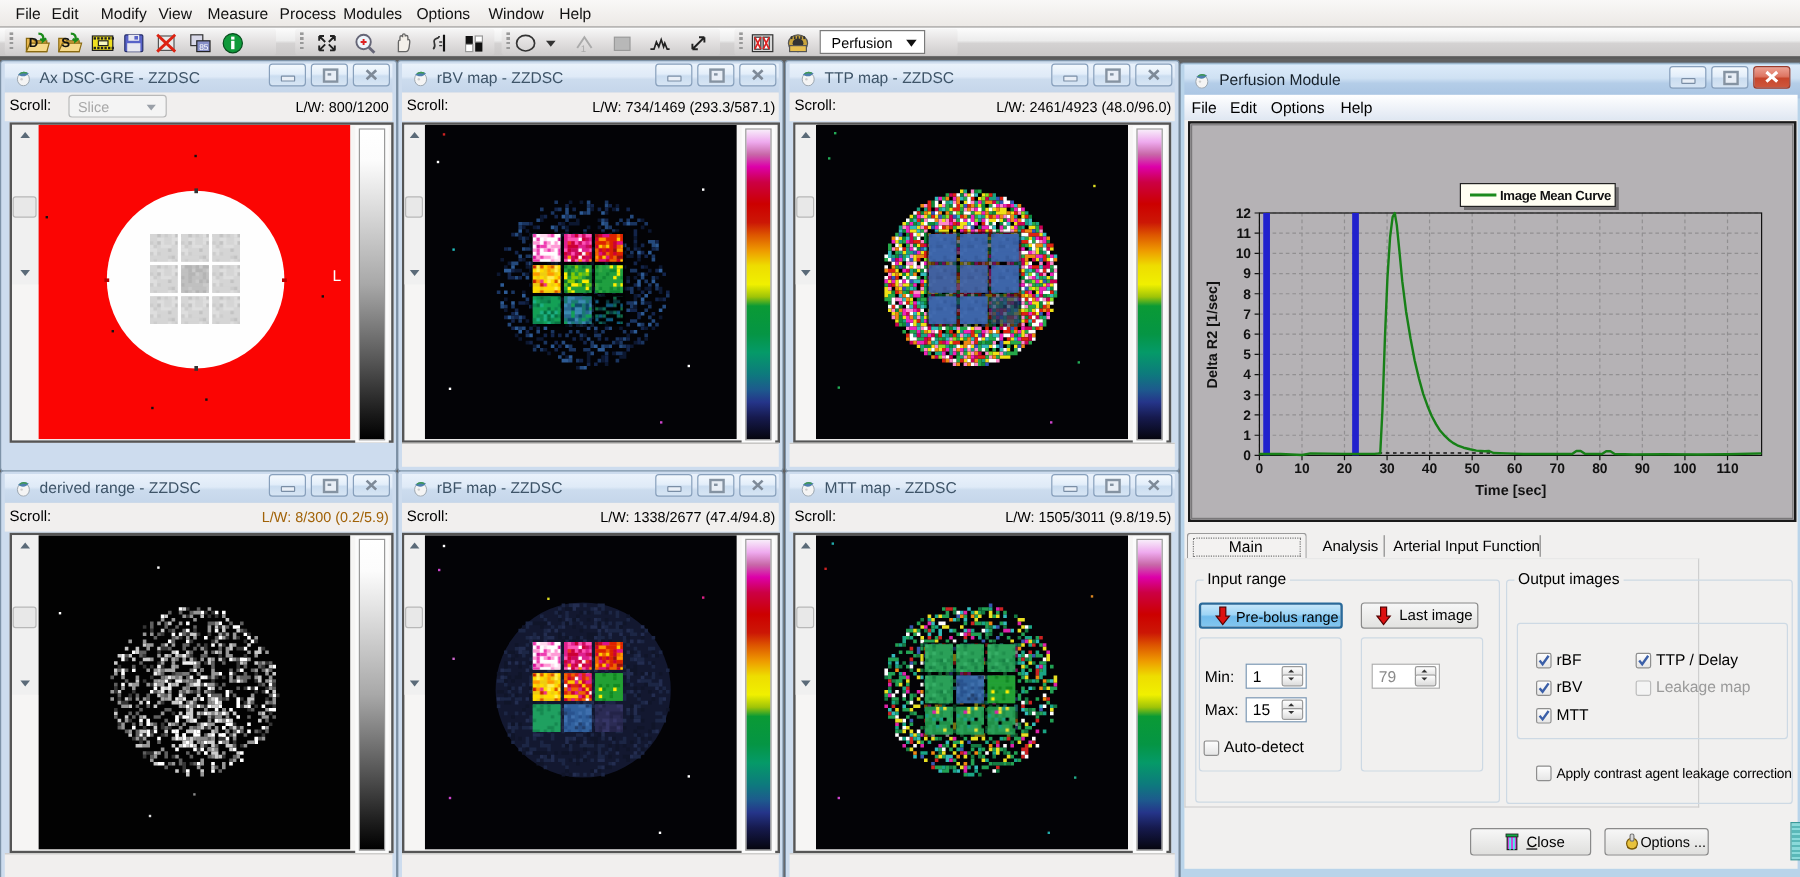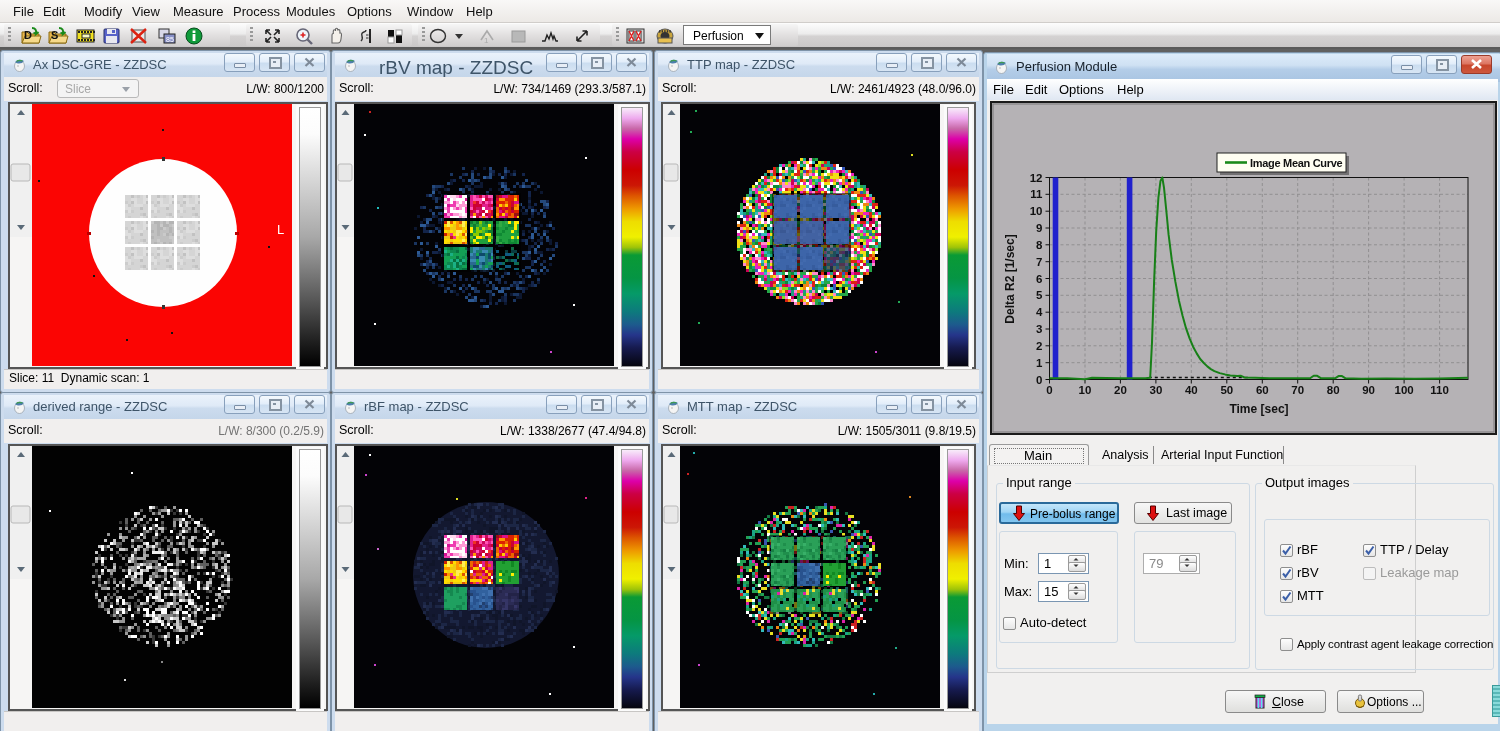--- a/index.html
+++ b/index.html
@@ -1451,35 +1451,33 @@
           <rect x="55" y="128" width="4" height="3" fill="#b00"></rect>
           <rect x="203" y="128" width="4" height="3" fill="#b00"></rect>
           <text x="245" y="130" font-size="13" fill="#fff" font-family="Liberation Sans">L</text>
         </svg>
   </div>
   <div style="position:absolute;left:286px;top:1px;width:28px;height:264px;background:#fbfbfb;">
    <div style="position:absolute;left:3px;top:2px;width:20px;height:258px;border:1px solid #9a9a9a;
    background:linear-gradient(180deg,#ffffff 0%,#fcfcfc 10%,#a8a8a8 50%,#555 75%,#1a1a1a 92%,#000 100%);"></div>
   </div>
  </div>
- <div style="position:absolute;left:3px;top:318px;right:3px;height:20px;background:#f1efee;
- border-top:1px solid #c8c6c4;font-size:12px;color:#000;padding:1px 0 0 5px;box-sizing:border-box;">Slice: 11&nbsp; Dynamic scan: 1</div>
 </div>
 <div style="position:absolute;left:331px;top:50px;width:320px;height:341px;
 background:#cddcee;border:1px solid #7e93a8;border-radius:3px;overflow:hidden;">
  <div style="position:absolute;left:3px;top:2px;right:3px;height:24px;
  background:linear-gradient(180deg,#eaf2fb 0%,#dfeaf7 45%,#ccdcee 55%,#c5d6ea 100%);
  border-bottom:1px solid #b8c9dc;">
   <span style="position:absolute;left:8px;top:4px;"><svg width="15" height="15" viewBox="0 0 15 15">
           <ellipse cx="7.5" cy="9" rx="5" ry="5.5" fill="#f4f4f4" stroke="#9aa4ae" stroke-width="0.8"></ellipse>
           <path d="M3 5 Q7 1 12 4 Q10 7 6 6.5 Q4 6 3 5Z" fill="#4e7fae"></path>
           <path d="M4.5 4.5 Q7 2.5 10.5 4" fill="none" stroke="#3f9a4f" stroke-width="1.2"></path>
           <circle cx="6" cy="9" r="1" fill="#cccccc"></circle>
         </svg></span>
-  <span style="position:absolute;left:29px;top:4px;font-size:19px;color:#3e5468;margin-left:15px;">rBV map - ZZDSC</span>
+  <span style="position:absolute;left:29px;top:4px;font-size:13px;color:#3e5468;">rBV map - ZZDSC</span>
   <span style="position:absolute;right:2px;top:0;"><span style="display:inline-block;width:29px;height:17px;border:1px solid #88a0bc;border-radius:3px;margin-left:4px;position:relative;vertical-align:top;background:linear-gradient(180deg,#f4f9fd 0%,#e3eefa 45%,#cbddf0 55%,#d7e5f4 100%);"><span style="position:absolute;left:9px;top:9px;width:10px;height:3px;background:#e8eef6;border:1px solid #7a8ea6;border-radius:1px;"></span></span><span style="display:inline-block;width:29px;height:17px;border:1px solid #88a0bc;border-radius:3px;margin-left:4px;position:relative;vertical-align:top;background:linear-gradient(180deg,#f4f9fd 0%,#e3eefa 45%,#cbddf0 55%,#d7e5f4 100%);"><span style="position:absolute;left:9px;top:3px;width:9px;height:8px;border:2px solid #8593a2;background:#e8eef6;"></span><span style="position:absolute;left:13px;top:7px;width:3px;height:2px;background:#8593a2;"></span></span><span style="display:inline-block;width:29px;height:17px;border:1px solid #88a0bc;border-radius:3px;margin-left:4px;position:relative;vertical-align:top;background:linear-gradient(180deg,#f4f9fd 0%,#e3eefa 45%,#cbddf0 55%,#d7e5f4 100%);"><svg width="29" height="17" style="position:absolute;left:0;top:0">
             <path d="M10.5 4.5 L18.5 12 M18.5 4.5 L10.5 12" stroke="#7e8a98" stroke-width="2.2"></path>
           </svg></span></span>
  </div>
  <div style="position:absolute;left:3px;top:26px;right:3px;height:24px;background:#f1efee;">
   <span style="position:absolute;left:4px;top:4px;font-size:12.5px;color:#000;">Scroll:</span>
 
   <span style="position:absolute;right:3px;top:5px;font-size:12px;color:#000;">L/W: 734/1469 (293.3/587.1)</span>
  </div>
  <div style="position:absolute;left:3px;top:51px;width:315px;height:267px;
@@ -1694,21 +1692,21 @@
           <circle cx="6" cy="9" r="1" fill="#cccccc"></circle>
         </svg></span>
   <span style="position:absolute;left:29px;top:4px;font-size:13px;color:#3e5468;">derived range - ZZDSC</span>
   <span style="position:absolute;right:2px;top:0;"><span style="display:inline-block;width:29px;height:17px;border:1px solid #88a0bc;border-radius:3px;margin-left:4px;position:relative;vertical-align:top;background:linear-gradient(180deg,#f4f9fd 0%,#e3eefa 45%,#cbddf0 55%,#d7e5f4 100%);"><span style="position:absolute;left:9px;top:9px;width:10px;height:3px;background:#e8eef6;border:1px solid #7a8ea6;border-radius:1px;"></span></span><span style="display:inline-block;width:29px;height:17px;border:1px solid #88a0bc;border-radius:3px;margin-left:4px;position:relative;vertical-align:top;background:linear-gradient(180deg,#f4f9fd 0%,#e3eefa 45%,#cbddf0 55%,#d7e5f4 100%);"><span style="position:absolute;left:9px;top:3px;width:9px;height:8px;border:2px solid #8593a2;background:#e8eef6;"></span><span style="position:absolute;left:13px;top:7px;width:3px;height:2px;background:#8593a2;"></span></span><span style="display:inline-block;width:29px;height:17px;border:1px solid #88a0bc;border-radius:3px;margin-left:4px;position:relative;vertical-align:top;background:linear-gradient(180deg,#f4f9fd 0%,#e3eefa 45%,#cbddf0 55%,#d7e5f4 100%);"><svg width="29" height="17" style="position:absolute;left:0;top:0">
             <path d="M10.5 4.5 L18.5 12 M18.5 4.5 L10.5 12" stroke="#7e8a98" stroke-width="2.2"></path>
           </svg></span></span>
  </div>
  <div style="position:absolute;left:3px;top:26px;right:3px;height:24px;background:#f1efee;">
   <span style="position:absolute;left:4px;top:4px;font-size:12.5px;color:#000;">Scroll:</span>
 
-  <span style="position:absolute;right:3px;top:5px;font-size:12px;color:#737373;">L/W: 8/300 (0.2/5.9)</span>
+  <span style="position:absolute;right:3px;top:5px;font-size:12px;color:#a16207;">L/W: 8/300 (0.2/5.9)</span>
  </div>
  <div style="position:absolute;left:7px;top:51px;width:320px;height:267px;
  background:#f6f5f4;border:2px solid #555;box-sizing:border-box;">
   <div style="position:absolute;left:0;top:0;width:22px;height:133px;background:#f0f0f0;border-right:1px solid #dcdcdc;">
    <svg width="22" height="133">
     <path d="M7.0 11 L15.0 11 L11.0 6Z" fill="#5a6a78"></path>
     <rect x="1" y="60" width="19" height="17" rx="2" fill="#e8e8e8" stroke="#b8b8b8"></rect>
     <path d="M7.0 121 L15.0 121 L11.0 126Z" fill="#5a6a78"></path>
    </svg>
   </div>

